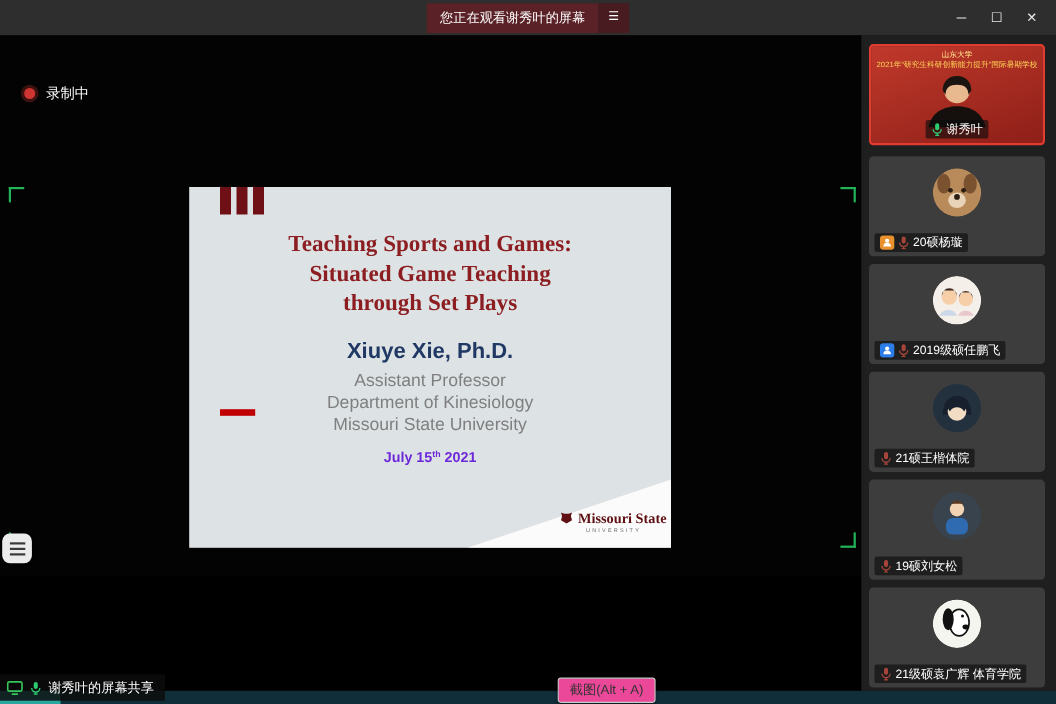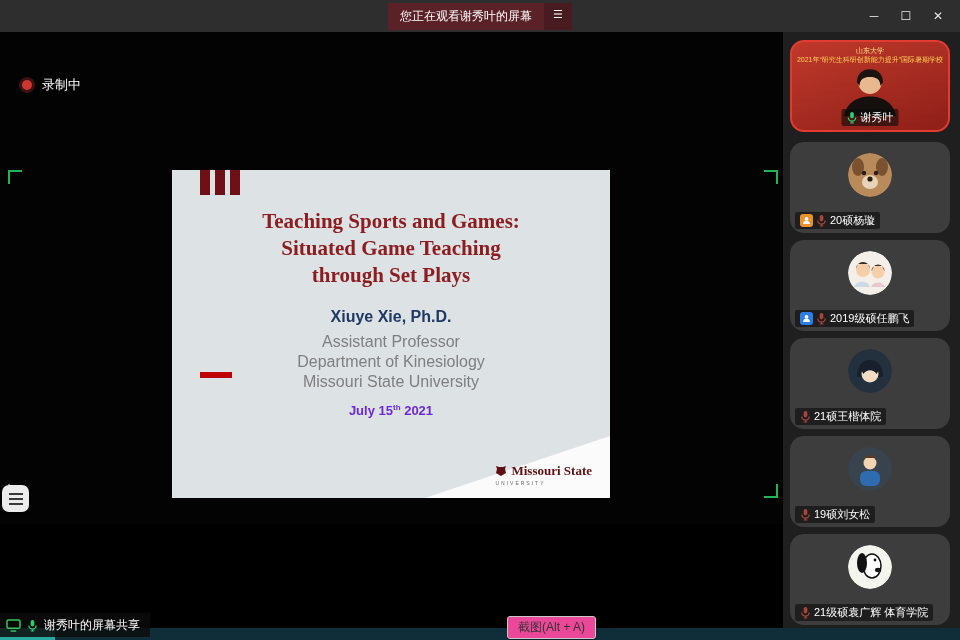--- a/index.html
+++ b/index.html
@@ -31,28 +31,28 @@
   .bracket.bl { left:0; bottom:0; border-left:2px solid #21b558; border-bottom:2px solid #21b558; }
   .bracket.br { right:0; bottom:0; border-right:2px solid #21b558; border-bottom:2px solid #21b558; }
 
   .slide { position:absolute; left:164px; top:0; width:438px; height:328px;
     background:#dde2e4; overflow:hidden; }
   .logo-bars { position:absolute; left:28px; top:-2px; display:flex; gap:5px; }
   .logo-bars i { width:10px; height:27px; background:#6e1016; }
   .slide-title { margin-top:38px; text-align:center; color:#8c1d21; font-weight:bold;
     font-family:"Liberation Serif", serif; font-size:21px; line-height:27px; }
   .slide-cn { text-align:center; color:#8c1d21; font-weight:bold; font-size:19px; margin-top:5px; }
-  .presenter { text-align:center; color:#203864; font-weight:bold; font-size:16px; margin-top:19px; }
+  .presenter { text-align:center; color:#203864; font-weight:bold; font-size:20px; margin-top:19px; }
   .red-dash { position:absolute; left:28px; top:202px; width:32px; height:6px; background:#c00000; }
   .affil { text-align:center; color:#7f7f7f; font-size:16px; line-height:20px; margin-top:6px; }
   .slide-date { text-align:center; color:#6d28d9; font-weight:bold; font-size:13px; margin-top:11px; }
   .slide-date sup { font-size:8px; }
   .corner-triangle { position:absolute; right:0; bottom:0; width:0; height:0;
     border-bottom:62px solid #fbfbfb; border-left:185px solid transparent; }
-  .ms-logo { position:absolute; right:18px; bottom:12px; z-index:2;margin-top:34px; }
+  .ms-logo { position:absolute; right:4px; bottom:12px; text-align:center; z-index:2;margin-top:34px; }
   .ms-logo .row { display:flex; align-items:center; gap:4px; justify-content:center; }
   .ms-logo .name { color:#5e1013; font-family:"Liberation Serif", serif; font-weight:bold; font-size:13px; }
   .ms-logo .sub { color:#6b6b6b; font-size:5px; letter-spacing:2px; margin-top:1px; }
 
   .panel-toggle { position:absolute; left:2px; top:453px; width:27px; height:27px; border-radius:7px;
     background:#ececec; display:flex; flex-direction:column; justify-content:center; align-items:center;
     gap:3px; cursor:pointer; box-shadow:0 1px 3px rgba(0,0,0,.5); }
   .panel-toggle i { display:block; width:14px; height:2px; background:#3a3a3a; }
 
   
@@ -62,21 +62,21 @@
   .screenshot-btn { position:absolute; left:507px; top:616px; height:23px; z-index:15;
     background:#ec4899; border:1px solid #c8c8c8; border-radius:3px; color:#333;
     font-size:12px; display:flex; align-items:center; padding:0 10px; cursor:pointer;
     box-shadow:0 1px 2px rgba(0,0,0,.4); }
   .bottom-strip { position:absolute; left:0; bottom:0; width:960px; height:12px; background:#0f2e3a; z-index:10; }
   .bottom-strip .teal { position:absolute; left:0; top:0; width:55px; height:12px; background:#2aa8a0; }
 
   
   .sidebar { position:absolute; right:0; top:32px; width:177px; height:596px; background:#1f1f1f; }
   .tile { position:absolute; left:7px; width:160px; height:91px; background:#3d3d3d;
-    border-radius:14px; overflow:hidden; cursor:pointer; }
+    border-radius:4px; overflow:hidden; cursor:pointer; }
   .tile.speaker { top:8px; height:92px; border:2px solid #e23b30;
     background:linear-gradient(160deg,#c0392b,#8e1f18); }
   .tile.t2 { top:110px; } .tile.t3 { top:208px; } .tile.t4 { top:306px; }
   .tile.t5 { top:404px; } .tile.t6 { top:502px; }
   .avatar { position:absolute; left:50%; top:11px; transform:translateX(-50%);
     width:44px; height:44px; border-radius:50%; overflow:hidden; }
   .name-row { position:absolute; left:5px; bottom:4px; display:flex; align-items:center; gap:3px;
     background:rgba(12,12,12,.62); color:#fff; font-size:11px; padding:1px 5px; border-radius:2px;
     max-width:150px; white-space:nowrap; }
   .name-row.center { left:50%; transform:translateX(-50%); }

